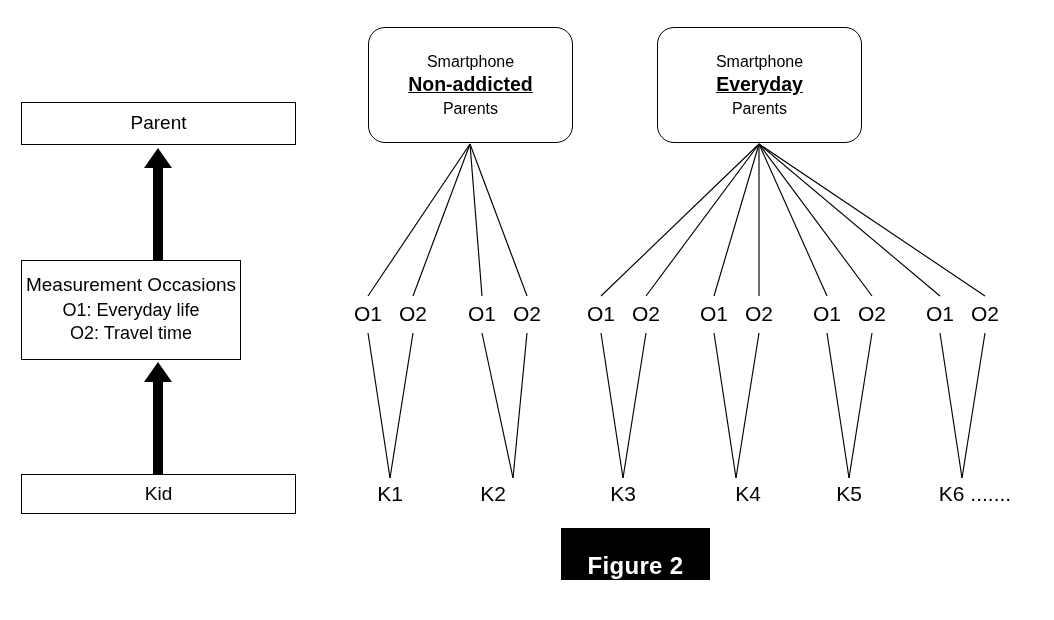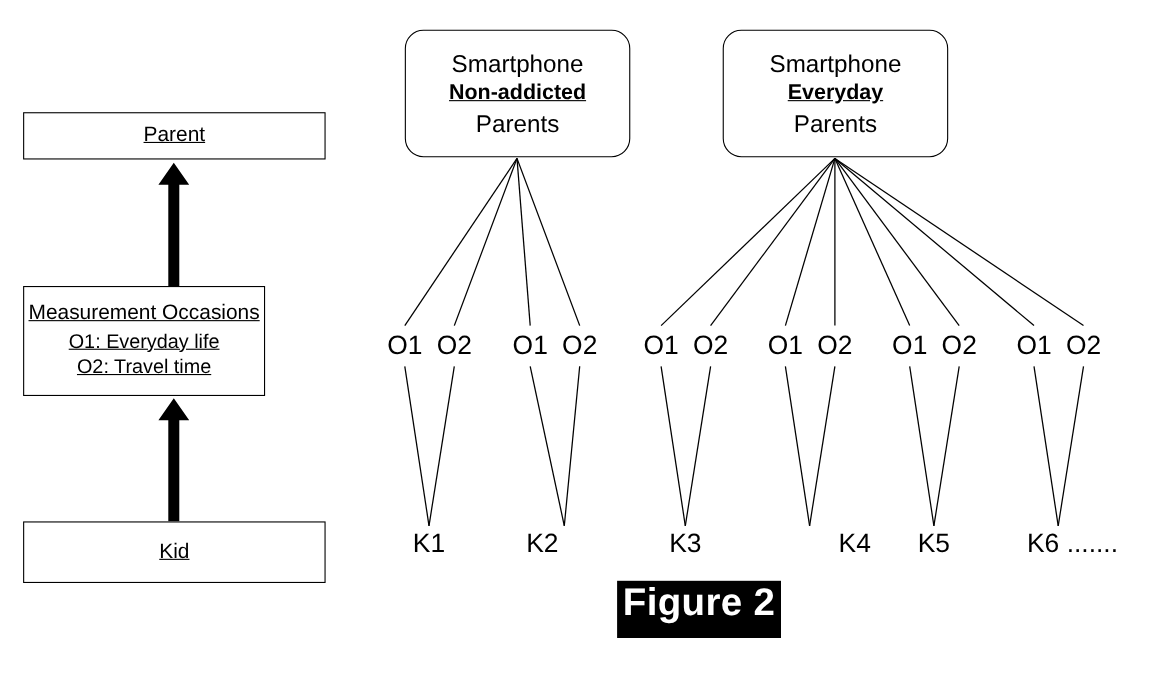--- a/index.html
+++ b/index.html
@@ -32,83 +32,82 @@
   .lbox {
     position: absolute;
     box-sizing: border-box;
     border: 1.6px solid #000;
     background: #fff;
     display: flex;
     flex-direction: column;
     align-items: center;
     justify-content: center;
     text-align: center;
-    text-decoration: underline;
   }
   .lbox .title {
     font-size: 19px;
     line-height: 1.18;
     white-space: nowrap;
   }
   .lbox .sub {
     font-size: 18px;
     line-height: 1.30;
     white-space: nowrap;
   }
 
   #box-parent { left: 21px;  top: 102px; width: 275px; height: 43px; }
   #box-measurement { left: 21px; top: 260px; width: 220px; height: 100px; }
   #box-measurement .title { margin-bottom: 2px; }
-  #box-kid { left: 21px; top: 474px; width: 275px; height: 56px; }
+  #box-kid { left: 21px; top: 474px; width: 275px; height: 40px; }
 
   
   .rbox {
     position: absolute;
     box-sizing: border-box;
     border: 1.6px solid #000;
     border-radius: 17px;
     background: #fff;
     display: flex;
     flex-direction: column;
     align-items: center;
     justify-content: center;
     text-align: center;
     line-height: 1.33;
   }
-  .rbox .l1, .rbox .l3 { font-size: 22px; font-weight: 400; }
+  .rbox .l1, .rbox .l3 { font-size: 16px; font-weight: 400; }
   .rbox .l2 { font-size: 19.5px; font-weight: 700; text-decoration: underline; }
 
   #box-nonaddicted { left: 368px; top: 27px; width: 205px; height: 116px; }
   #box-addicted    { left: 657px; top: 27px; width: 205px; height: 116px; }
 
   
   .node-label {
     position: absolute;
-    font-size: 24px;
+    font-size: 21px;
     line-height: 1;
     white-space: nowrap;
     text-align: center;
     transform: translateX(-50%);
   }
   .o-label { top: 303px; }
   .k-label { top: 483px; }
 
   
   #figure-plate {
     position: absolute;
     left: 561px;
     top: 528px;
     width: 149px;
     height: 52px;
     background: #000000;
     color: #ffffff;
     display: flex;
-    align-items: flex-start;
+    align-items: flex-end;
     justify-content: center;
-    font-size: 35px;
+    font-size: 24px;
     font-weight: 700;
     letter-spacing: 0.3px;
   }
 </style>
 </head>
 <body>
 
 <div id="canvas">
 
   <svg id="wires" viewBox="0 0 1054 620" width="1054" height="620" xmlns="http://www.w3.org/2000/svg">
@@ -194,21 +193,21 @@
   <div class="node-label o-label" style="left:714px">O1</div>
   <div class="node-label o-label" style="left:759px">O2</div>
   <div class="node-label o-label" style="left:827px">O1</div>
   <div class="node-label o-label" style="left:872px">O2</div>
   <div class="node-label o-label" style="left:940px">O1</div>
   <div class="node-label o-label" style="left:985px">O2</div>
 
   <div class="node-label k-label" style="left:390px">K1</div>
   <div class="node-label k-label" style="left:493px">K2</div>
   <div class="node-label k-label" style="left:623px">K3</div>
-  <div class="node-label k-label" style="left:777px">K4</div>
+  <div class="node-label k-label" style="left:748px">K4</div>
   <div class="node-label k-label" style="left:849px">K5</div>
   <div class="node-label k-label" style="left:975px">K6 .......</div>
 
   <div id="figure-plate">
     <span>Figure 2</span>
   </div>
 
 </div>
 
 </body></html>

